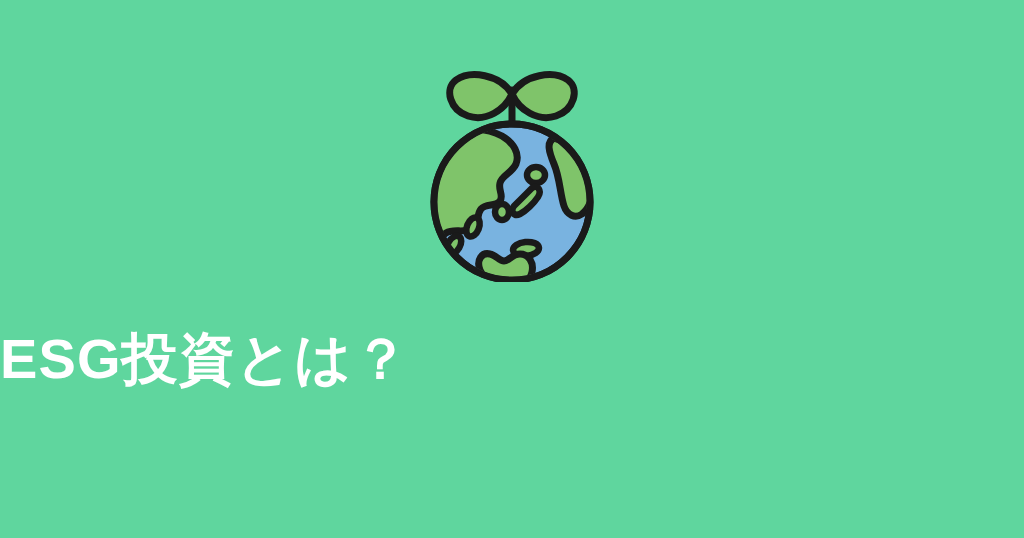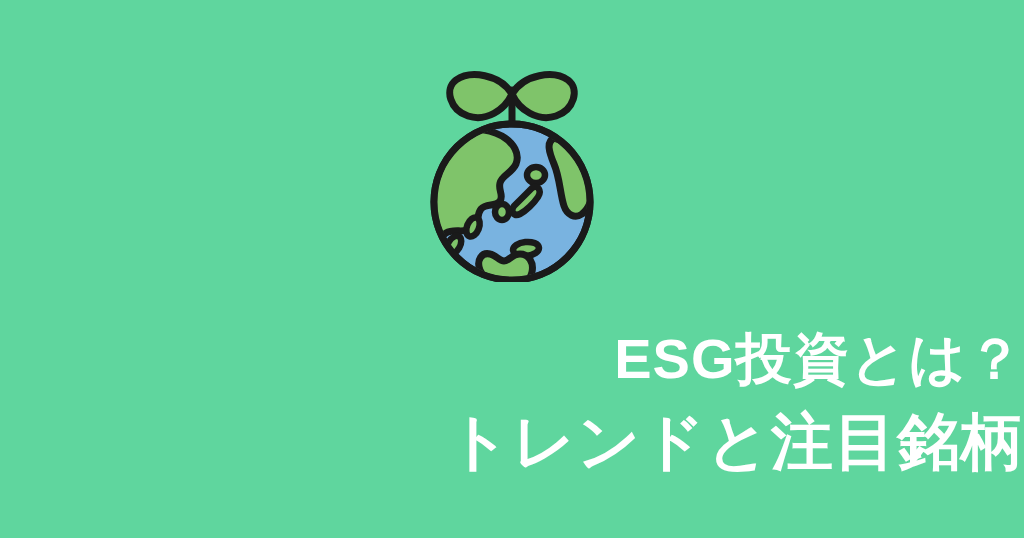--- a/index.html
+++ b/index.html
@@ -31,21 +31,21 @@
   }
   .illustration svg {
     display: block;
     margin-top: 42px;
   }
   .headline {
     position: absolute;
     left: 0;
     top: 318px;
     width: 1024px;
-    text-align: right;
+    text-align: left;
     color: #FFFFFF;
   }
   .headline-line {
     display: block;
     color: #FFFFFF;
     font-weight: 700;
     letter-spacing: 0.02em;
     white-space: nowrap;
   }
   .headline-line-1 {
@@ -123,16 +123,15 @@
                  C 128 240, 118 246, 106 245
                  C 92 244, 82 238, 78 228 Z" fill="#7FC46A" stroke="#1A1A1A" stroke-width="7" stroke-linejoin="round"></path>
       </g>
 
       <circle cx="110" cy="160" r="78" fill="none" stroke="#1A1A1A" stroke-width="7"></circle>
     </svg>
   </div>
 
   <div class="headline">
     <span class="headline-line headline-line-1">ESG投資とは？</span>
-    <span class="headline-line headline-line-2">トレンドと注目銘柄</span>
   </div>
 
 </div>
 
 </body></html>

